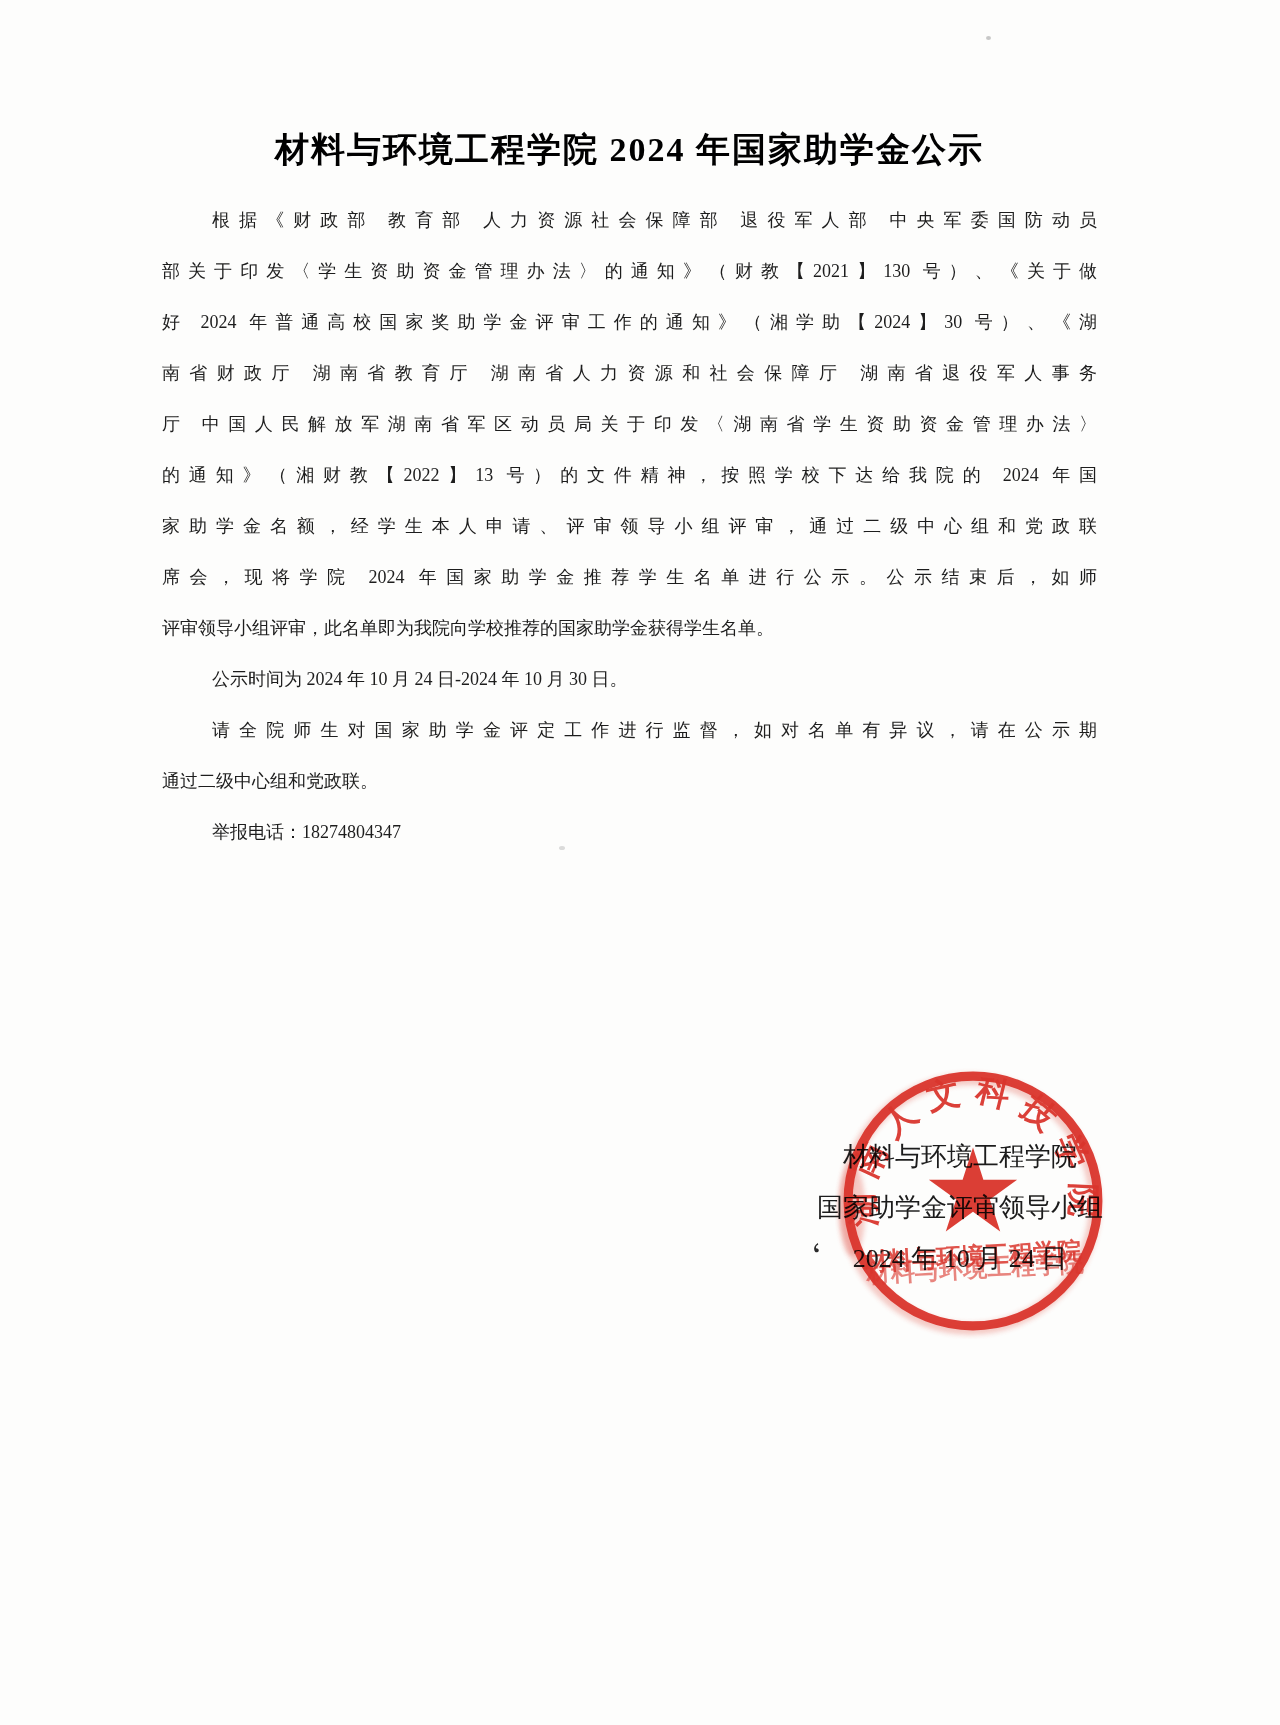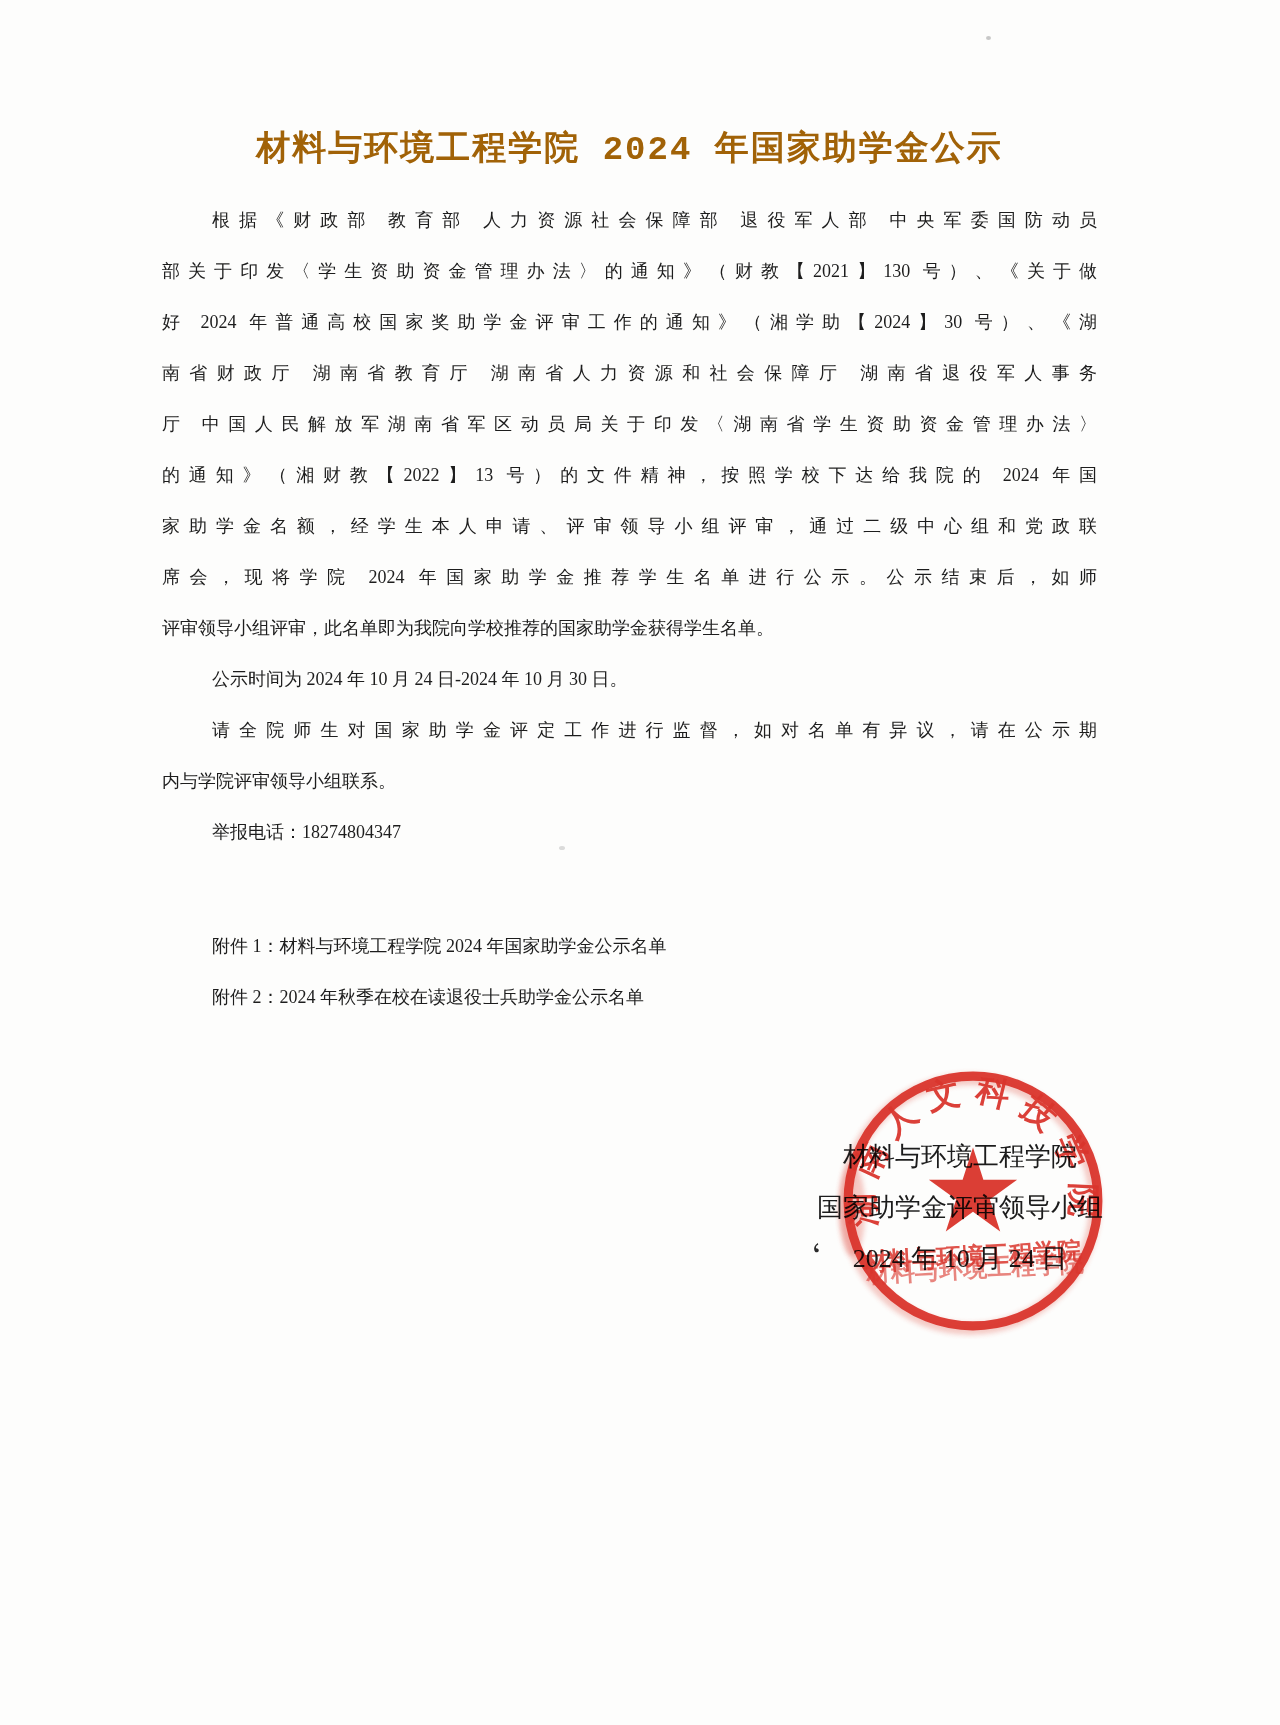--- a/index.html
+++ b/index.html
@@ -19,22 +19,21 @@
     margin: 0 183px 0 162px; 
   }
 
   .title {
     margin-top: 126px;
     font-size: 34px;
     font-weight: bold;
     text-align: center;
     letter-spacing: 2px;
     line-height: 48px;
-    color: #a16207;
-    font-family: Liberation Mono, monospace;
+    color: #000000;
   }
 
   .body-block { margin-top: 21px; }
 
   .line {
     font-size: 18px;
     line-height: 51px;
     height: 51px;
     color: #1d1d1d;
     text-align: justify;
@@ -103,28 +102,24 @@
         <div class="line fill">部关于印发〈学生资助资金管理办法〉的通知》（财教【2021】130 号）、《关于做</div>
         <div class="line fill">好 2024 年普通高校国家奖助学金评审工作的通知》（湘学助【2024】30 号）、《湖</div>
         <div class="line fill">南省财政厅 湖南省教育厅 湖南省人力资源和社会保障厅 湖南省退役军人事务</div>
         <div class="line fill">厅 中国人民解放军湖南省军区动员局关于印发〈湖南省学生资助资金管理办法〉</div>
         <div class="line fill">的通知》（湘财教【2022】13 号）的文件精神，按照学校下达给我院的 2024 年国</div>
         <div class="line fill">家助学金名额，经学生本人申请、评审领导小组评审，通过二级中心组和党政联</div>
         <div class="line fill">席会，现将学院 2024 年国家助学金推荐学生名单进行公示。公示结束后，如师</div>
         <div class="line end">评审领导小组评审，此名单即为我院向学校推荐的国家助学金获得学生名单。</div>
         <div class="line indent end">公示时间为 2024 年 10 月 24 日-2024 年 10 月 30 日。</div>
         <div class="line indent fill">请全院师生对国家助学金评定工作进行监督，如对名单有异议，请在公示期</div>
-        <div class="line end">内与学院评审领导小组联系。</div>
+        <div class="line end">通过二级中心组和党政联。</div>
         <div class="line indent end">举报电话：18274804347</div>
       </div>
 
-    <div class="attachments">
-        <div class="line end indent">附件 1：材料与环境工程学院 2024 年国家助学金公示名单</div>
-        <div class="line end indent">附件 2：2024 年秋季在校在读退役士兵助学金公示名单</div>
-      </div>
   </div>
 
   <div class="signature">
     <div class="sig-line">材料与环境工程学院</div>
     <div class="sig-line">国家助学金评审领导小组</div>
     <div class="sig-line">2024 年 10 月 24 日</div>
   </div>
 
   <div class="ink-mark">‘</div>
 

